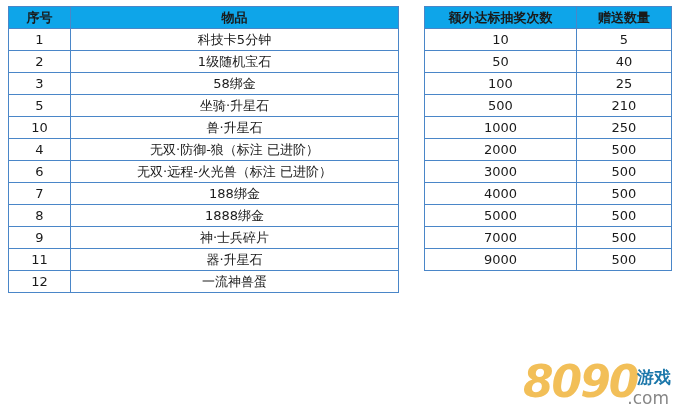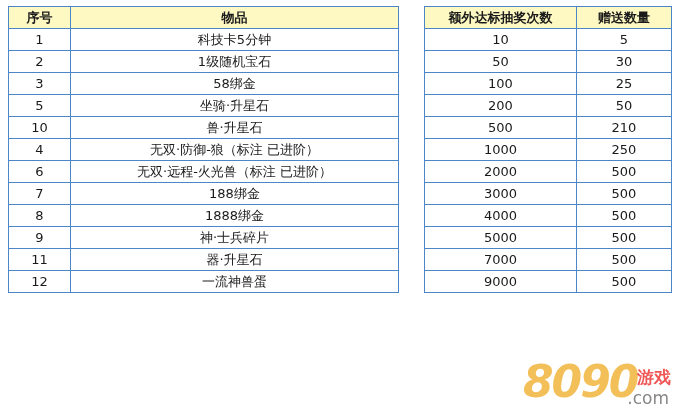--- a/index.html
+++ b/index.html
@@ -55,21 +55,21 @@
     padding: 0 2px;
     line-height: 16px;
     white-space: nowrap;
     overflow: hidden;
   }
   table.grid th {
     font-weight: bold;
     font-size: 13px;
   }
   .hdr {
-    background: #fef9c3;
+    background: #0ea5e9;
   }
   .red {
     color: #ff0000;
   }
   
   .watermark {
     position: absolute;
     right: 6px;
     bottom: 4px;
     width: 150px;
@@ -87,21 +87,21 @@
     color: #f0b43c;
     opacity: 0.85;
     letter-spacing: -2px;
   }
   .wm-sub {
     position: absolute;
     right: 2px;
     top: 12px;
     font-size: 17px;
     font-weight: bold;
-    color: #ef4444;
+    color: #0369a1;
     opacity: 0.9;
   }
   .wm-dot {
     position: absolute;
     right: 4px;
     top: 34px;
     font-size: 17px;
     color: #7a7a7a;
     opacity: 0.9;
   }
@@ -185,29 +185,25 @@
         <th class="hdr">赠送数量</th>
       </tr>
     </thead>
     <tbody>
         <tr>
           <td>10</td>
           <td>5</td>
         </tr>
         <tr>
           <td>50</td>
-          <td>30</td>
+          <td>40</td>
         </tr>
         <tr>
           <td>100</td>
           <td>25</td>
-        </tr>
-        <tr>
-          <td>200</td>
-          <td>50</td>
         </tr>
         <tr>
           <td>500</td>
           <td>210</td>
         </tr>
         <tr>
           <td>1000</td>
           <td>250</td>
         </tr>
         <tr>

